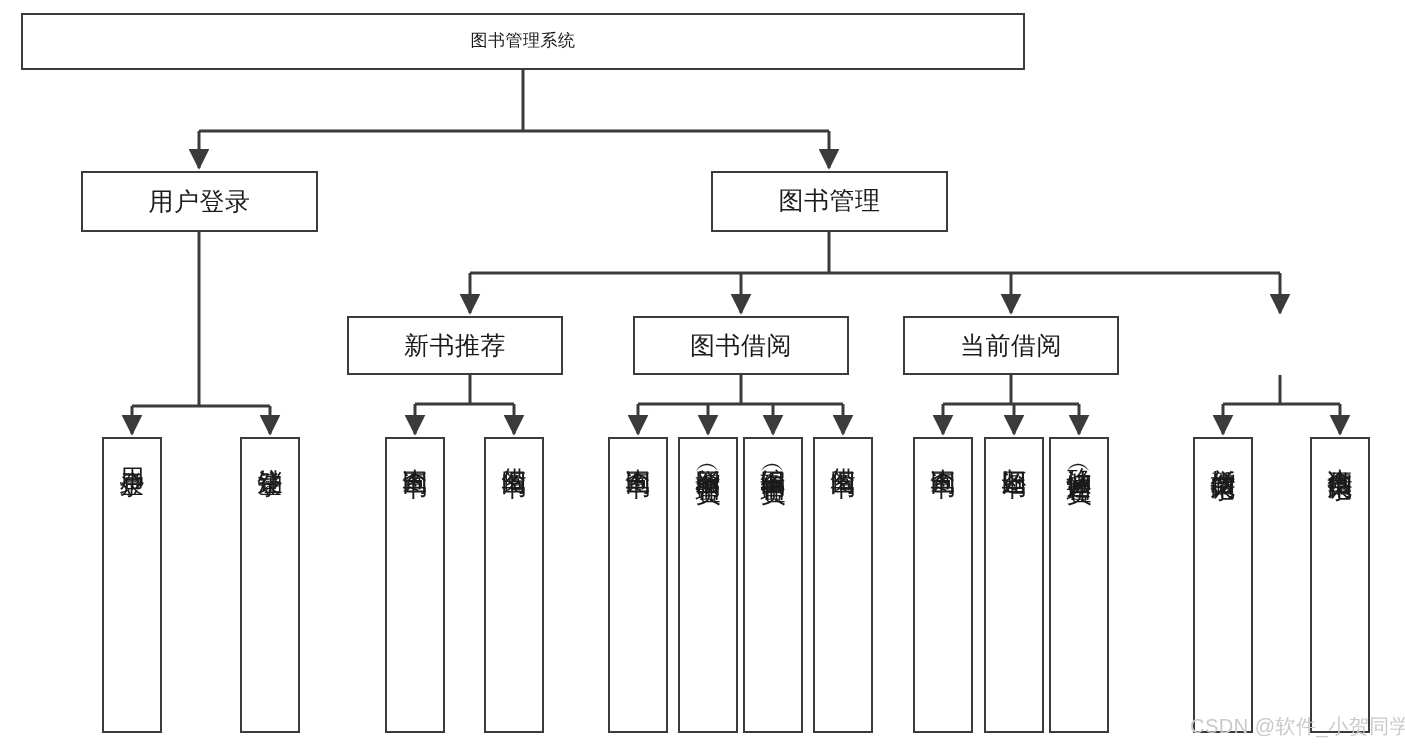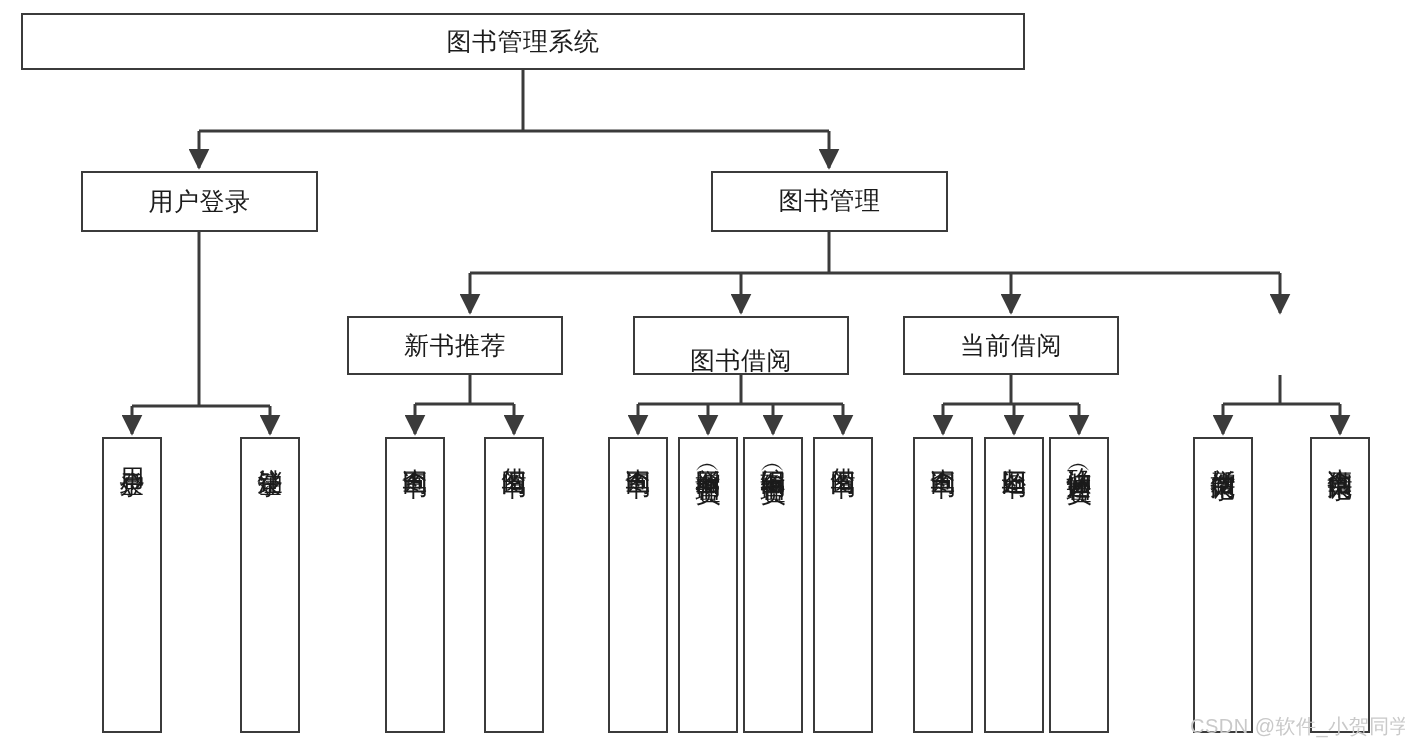--- a/index.html
+++ b/index.html
@@ -39,21 +39,22 @@
     line-height: 1.06;
     text-align: center;
     white-space: pre;
   }
   
   .node.h .lbl {
     font-size: 25px;
     letter-spacing: 0.5px;
   }
   .node.root .lbl {
-    font-size: 25px;
+    font-size: 17px;
+    font-family: Liberation Serif, serif;
   }
   
   .node.v {
     align-items: flex-start;
     padding-top: 9px;
   }
   .node.v .lbl {
     writing-mode: vertical-rl;
     text-orientation: upright;
     font-size: 25px;
@@ -131,21 +132,21 @@
   <div class="node h" style="left:81px;top:171px;width:237px;height:61px;">
     <span class="lbl">用户登录</span>
   </div>
   <div class="node h" style="left:711px;top:171px;width:237px;height:61px;font-family:Liberation Serif, serif;">
     <span class="lbl">图书管理</span>
   </div>
 
   <div class="node h" style="left:347px;top:316px;width:216px;height:59px;">
     <span class="lbl">新书推荐</span>
   </div>
-  <div class="node h" style="left:633px;top:316px;width:216px;height:59px;align-items:flex-end;">
+  <div class="node h" style="left:633px;top:316px;width:216px;height:59px;">
     <span class="lbl">图书借阅</span>
   </div>
   <div class="node h" style="left:903px;top:316px;width:216px;height:59px;">
     <span class="lbl">当前借阅</span>
   </div>
 
   <div class="node v" style="left:102px;top:437px;width:60px;height:296px;">
     <span class="lbl">用户登录</span>
   </div>
   <div class="node v" style="left:240px;top:437px;width:60px;height:296px;">

